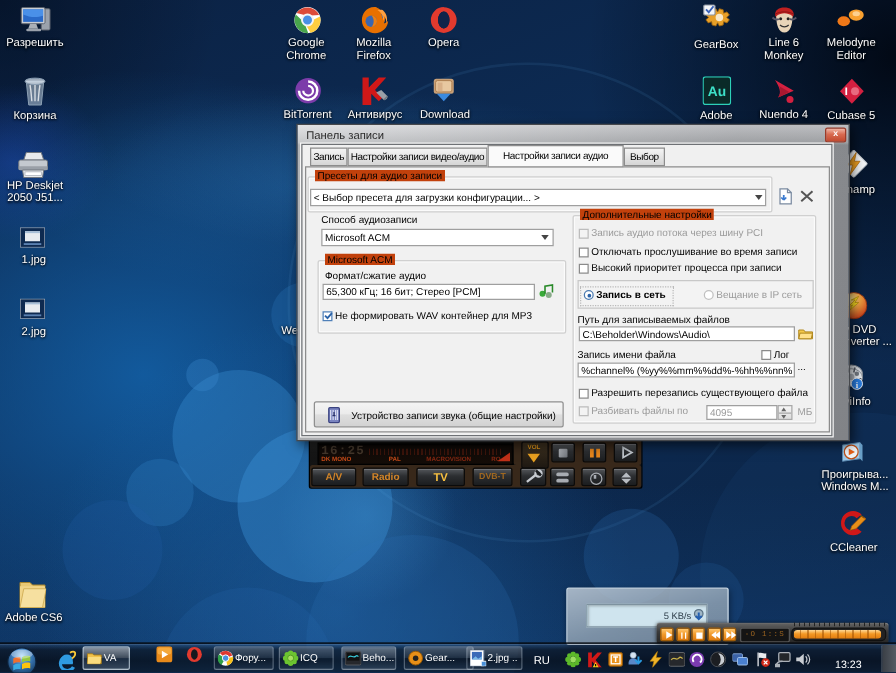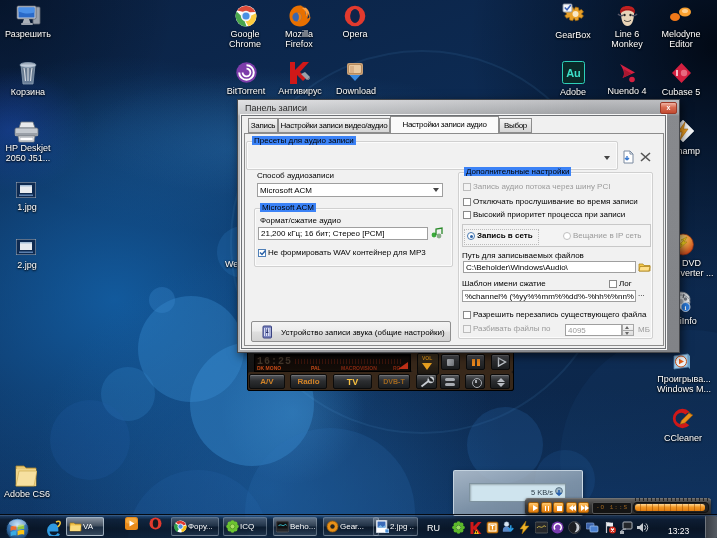--- a/index.html
+++ b/index.html
@@ -22,21 +22,21 @@
 #dlg{position:absolute;left:237px;top:99px;width:443px;height:254px;background:linear-gradient(90deg,rgba(255,255,255,.28),rgba(70,72,76,.18) 80%),linear-gradient(#d7d8db,#b2b4b7 14px,#96989c 16px,#8e9094 100%);border:1px solid #46484c;box-shadow:2px 3px 9px rgba(0,0,0,.6);box-sizing:border-box}
 #dlg .ttl{position:absolute;left:7px;top:3px;color:#2a2a2a;font-size:9px}
 #dlgx{position:absolute;right:2px;top:2px;width:15px;height:10px;background:linear-gradient(#f0b4a4,#d86a50 45%,#c24a30);border:1px solid #9c3a28;border-radius:2px;color:#fff;font-size:7px;line-height:9px;text-align:center;font-weight:bold}
 #client{position:absolute;left:3px;top:15px;width:425px;height:234px;background:#f0f0f0;border:1px solid #6e7175;box-shadow:0 0 0 1px #f6f6f6;box-sizing:border-box}
 
 .tab{position:absolute;top:2px;height:15px;background:linear-gradient(#f4f4f4,#e2e2e2 60%,#d5d5d5);border:1px solid #8c8c8c;box-sizing:border-box;font-size:8px;text-align:center;line-height:14px;letter-spacing:-.3px;color:#000;overflow:hidden}
 .tabon{top:0;height:18px;background:#fafafa;z-index:3;line-height:15px}
 #pane{position:absolute;left:2px;top:17px;width:420px;height:213px;background:#f1f1f1;border:1px solid #8c8c8c;box-sizing:border-box}
 
 .gb{position:absolute;border:1px solid #d0d0d0;border-radius:2px;box-shadow:inset 0 0 0 1px #fbfbfb}
-.gb>span{position:absolute;top:-6px;left:5px;background:#3b82f6;padding:0 2px;font-size:8px;white-space:nowrap}
+.gb>span{position:absolute;top:-6px;left:5px;background:#c2410c;padding:0 2px;font-size:8px;white-space:nowrap}
 .txt{position:absolute;font-size:8px;white-space:nowrap;color:#000}
 .gray{color:#9b9b9b}
 .fld{position:absolute;background:#fff;border:1px solid #9f9f9f;box-sizing:border-box;font-size:8px;white-space:nowrap;overflow:hidden;padding:1px 0 0 2px;color:#000}
 .cb{position:absolute;width:8px;height:8px;background:#fff;border:1px solid #8a8a8a;box-sizing:border-box}
 .cbd{background:#f3f3f3;border-color:#bcbcbc}
 .arr{position:absolute;width:0;height:0;border-left:3px solid transparent;border-right:3px solid transparent;border-top:4px solid #444}
 .rad{position:absolute;width:8px;height:8px;border-radius:50%;background:#fff;border:1px solid #8a8a8a;box-sizing:border-box}
 
 #tb{position:absolute;left:0;top:514px;width:717px;height:24px;background:linear-gradient(rgba(70,95,130,.28),rgba(12,18,28,.66) 20%,rgba(6,9,15,.72) 60%,rgba(10,15,24,.66));border-top:1px solid rgba(3,5,9,.8);box-shadow:inset 0 1px 0 rgba(255,255,255,.10);box-sizing:border-box}
 .tbtn{position:absolute;top:2px;height:19px;border:1px solid rgba(160,175,190,.45);border-radius:2px;background:linear-gradient(rgba(255,255,255,.22),rgba(255,255,255,.08) 48%,rgba(10,15,25,.25) 52%,rgba(90,110,130,.18));box-sizing:border-box;color:#fff;font-size:8px}
@@ -318,37 +318,38 @@
  <div id="dlgx">x</div>
  <div id="client">
   <div class="tab" style="left:6px;width:30px">Запись</div>
   <div class="tab" style="left:36px;width:112px">Настройки записи видео/аудио</div>
   <div class="tab tabon" style="left:148px;width:109px">Настройки записи аудио</div>
   <div class="tab" style="left:257px;width:33px">Выбор</div>
   <div id="pane">
    <div class="gb" style="left:1px;top:7px;width:370px;height:27px">
           <span>Пресеты для аудио записи</span>
         </div>
+   <div class="fld" style="left:3px;top:17px;width:365px;height:14px;line-height:11px">&lt; Выбор пресета для загрузки конфигурации... &gt;</div>
    <div class="arr" style="left:359px;top:22px"></div>
    <svg class="ico" style="left:376px;top:16px" width="15" height="14" viewBox="0 0 15 14">
           <path d="M3 1h6l3 3v9H3z" fill="#fff" stroke="#7a8aa0" stroke-width="1"></path>
           <path d="M9 1v3h3" fill="none" stroke="#7a8aa0"></path>
           <path d="M6 6v4m0 0l-2-2m2 2l2-2" stroke="#3a7ad0" stroke-width="1.4" fill="none"></path>
         </svg>
    <svg class="ico" style="left:394px;top:17px" width="13" height="12" viewBox="0 0 13 12">
           <path d="M2 2l9 8M11 2l-9 8" stroke="#555" stroke-width="1.6"></path>
         </svg>
    <div class="txt" style="left:12px;top:37px">Способ аудиозаписи</div>
    <div class="fld" style="left:12px;top:49px;width:186px;height:14px;line-height:11px">Microsoft ACM</div>
    <div class="arr" style="left:188px;top:54px"></div>
    <div class="gb" style="left:9px;top:74px;width:197px;height:57px">
           <span>Microsoft ACM</span>
         </div>
    <div class="txt" style="left:15px;top:82px">Формат/сжатие аудио</div>
-   <div class="fld" style="left:13px;top:93px;width:170px;height:13px;line-height:10px">21,200 кГц; 16 бит; Стерео [PCM]</div>
+   <div class="fld" style="left:13px;top:93px;width:170px;height:13px;line-height:10px">65,300 кГц; 16 бит; Стерео [PCM]</div>
    <svg class="ico" style="left:185px;top:93px" width="13" height="12" viewBox="0 0 13 12">
           <circle cx="4" cy="8" r="2.4" fill="#3aaa3a"></circle>
           <circle cx="9" cy="9" r="2.4" fill="#8a8"></circle>
           <path d="M6 8V2l6-1v6" stroke="#2a8a2a" stroke-width="1.3" fill="none"></path>
         </svg>
    <div class="cb" style="left:13px;top:115px;border-color:#5080b8"></div>
    <svg class="ico" style="left:13px;top:114px" width="9" height="9" viewBox="0 0 9 9">
           <path d="M2 4.5l2 2 3.5-4" stroke="#2a62a8" stroke-width="1.5" fill="none"></path>
         </svg>
    <div class="txt" style="left:23px;top:114px">Не формировать WAV контейнер для MP3</div>
@@ -375,21 +376,21 @@
    <div style="position:absolute;left:224.5px;top:100.5px;width:3px;height:3px;border-radius:50%;background:#2a62a8"></div>
    <div class="txt" style="left:232px;top:97px;font-weight:bold">Запись в сеть</div>
    <div class="rad" style="left:318px;top:98px;border-color:#c0c0c0"></div>
    <div class="txt gray" style="left:328px;top:97px">Вещание в IP сеть</div>
    <div class="txt" style="left:217px;top:117px">Путь для записываемых файлов</div>
    <div class="fld" style="left:218px;top:127px;width:173px;height:12px;line-height:9px">C:\Beholder\Windows\Audio\</div>
    <svg class="ico" style="left:393px;top:127px" width="13" height="12" viewBox="0 0 13 12">
           <path d="M1 3h4l1 1.5h6V10H1z" fill="#f4c84a" stroke="#b08820" stroke-width=".8"></path>
           <path d="M2 5.5h10L11 10H1z" fill="#ffe08a" stroke="#b08820" stroke-width=".8"></path>
         </svg>
-   <div class="txt" style="left:217px;top:145px">Шаблон имени сжатие</div>
+   <div class="txt" style="left:217px;top:145px">Запись имени файла</div>
    <div class="cb" style="left:364px;top:146px"></div>
    <div class="txt" style="left:374px;top:145px">Лог</div>
    <div class="fld" style="left:217px;top:156px;width:174px;height:12px;line-height:9px">%channel% (%yy%%mm%%dd%-%hh%%nn%</div>
    <div class="txt" style="left:393px;top:155px">...</div>
    <div class="cb" style="left:218px;top:177px"></div>
    <div class="txt" style="left:228px;top:176px">Разрешить перезапись существующего файла</div>
    <div class="cb cbd" style="left:218px;top:191px"></div>
    <div class="txt gray" style="left:228px;top:190px">Разбивать файлы по</div>
    <div class="fld" style="left:320px;top:190px;width:57px;height:12px;line-height:9px;color:#9b9b9b">4095</div>
    <div style="position:absolute;left:377px;top:190px;width:12px;height:12px;border:1px solid #a8a8a8;background:linear-gradient(#f6f6f6,#ddd);box-sizing:border-box">

